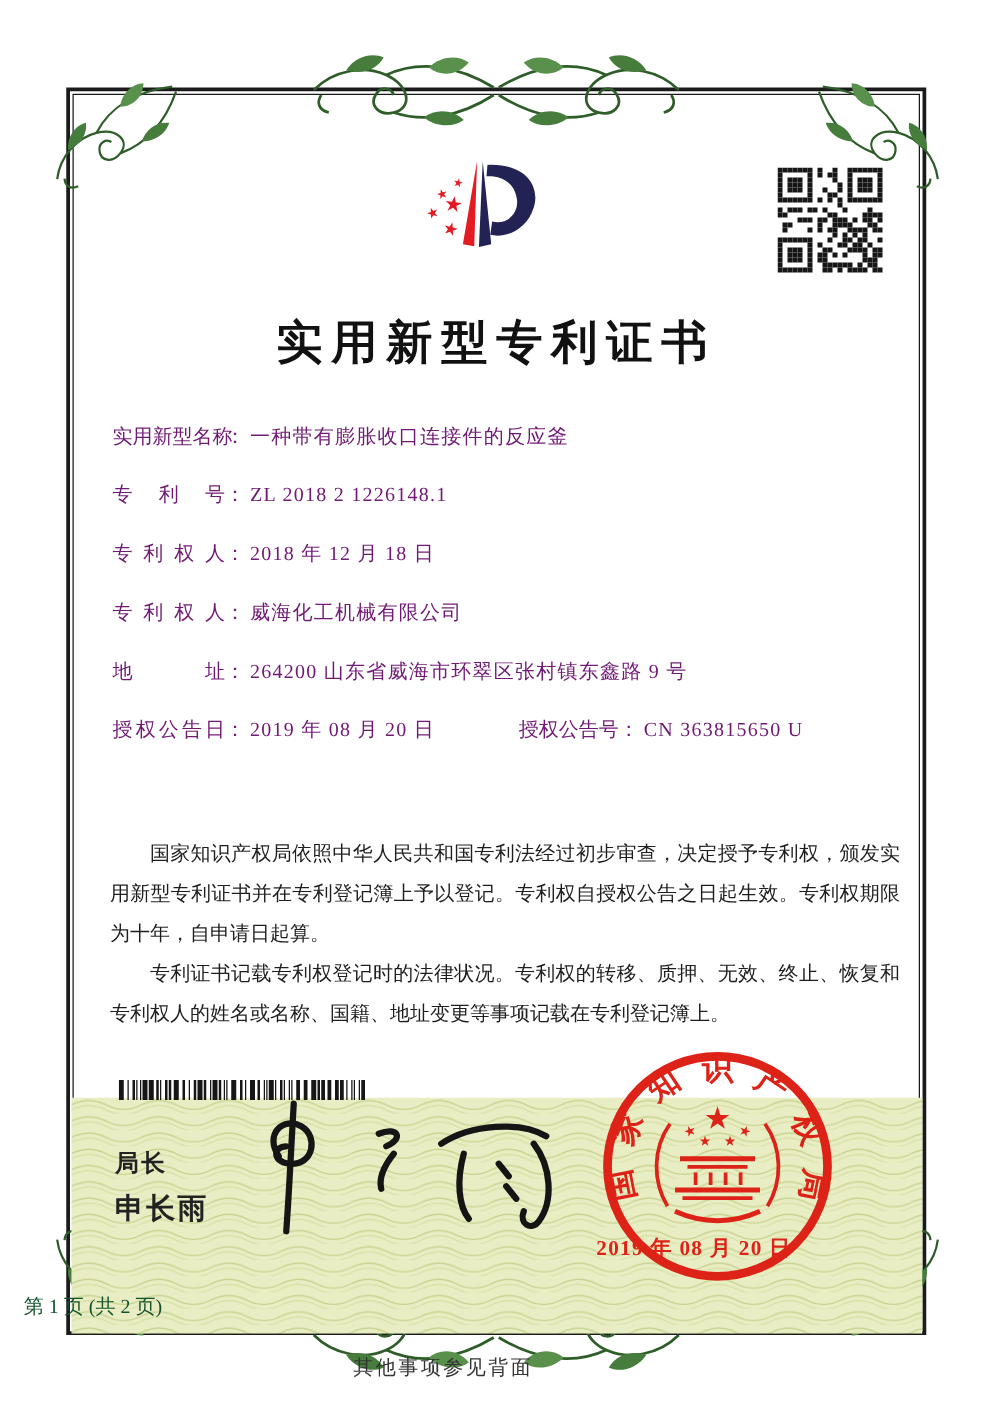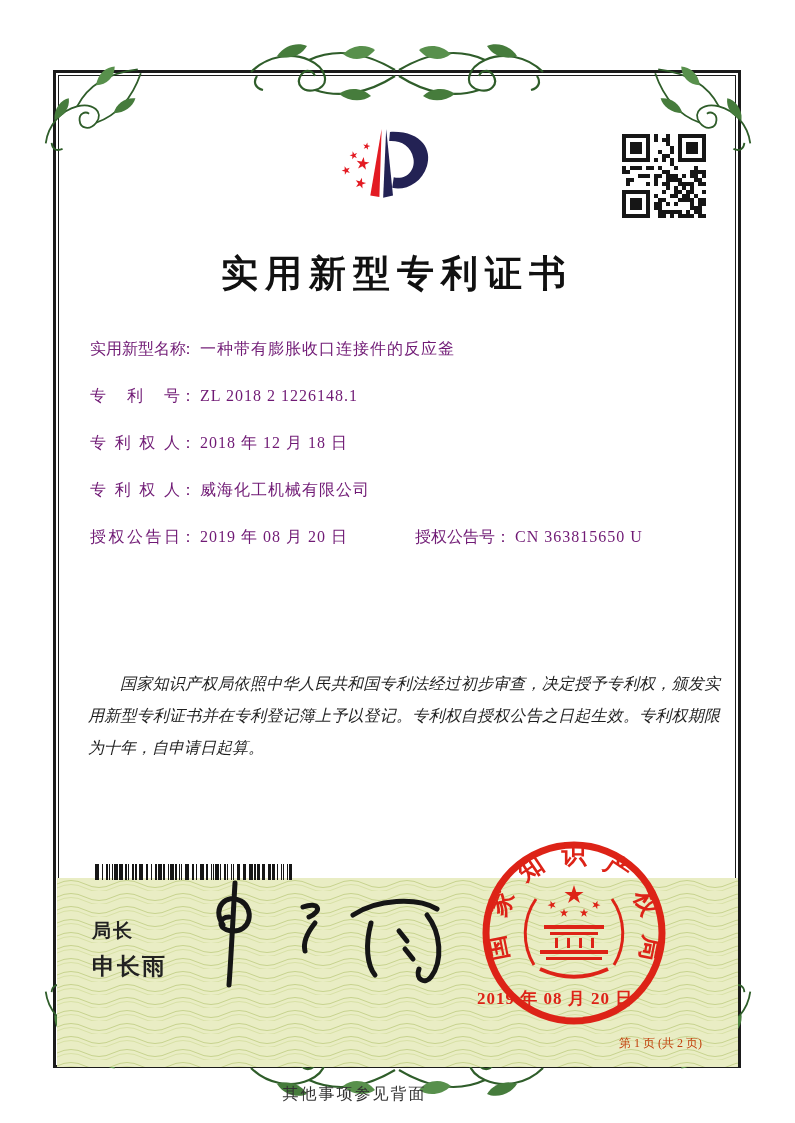--- a/index.html
+++ b/index.html
@@ -13,26 +13,26 @@
   .certno{left:90px;top:127px;font-size:17px;letter-spacing:2px;color:#2a2a2a;}
   .title{left:53px;top:249px;width:688px;text-align:center;font-size:37px;font-weight:bold;
          letter-spacing:7px;color:#111;}
   .fields{left:90px;top:339px;width:625px;}
   .frow{position:relative;height:47px;font-size:16px;color:#701a75;white-space:nowrap;}
   .flabel{display:inline-block;width:90px;text-align:justify;text-align-last:justify;vertical-align:top;}
   .fvalue{letter-spacing:1px;}
   .pair2{position:absolute;left:325px;top:0;}
   .paras{left:88px;top:668px;width:632px;font-size:16px;line-height:32px;
          text-align:justify;color:#1e1e1e;}
-  .paras p{margin:0;text-indent:2em;font-style:italic;}
+  .paras p{margin:0;text-indent:2em;}
   .officials{font-family:Liberation Mono, monospace;font-weight:600;color:#222;}
   .bureau-title{left:92px;top:918px;font-size:19px;letter-spacing:2px;}
   .bureau-name{left:92px;top:951px;font-size:23px;letter-spacing:2px;}
-  .pagefoot{left:56px;top:1035px;width:683px;text-align:right;font-size:12px;
-            transform:translateX(-37px);color:#c2410c;}
+  .pagefoot{left:56px;top:1035px;width:683px;text-align:left;font-size:16px;
+            transform:translateX(-37px);color:#14532d;}
   .backnote{left:0;top:1084px;width:795px;text-align:center;font-size:16px;
             transform:translateX(-43px);color:#333;letter-spacing:2px;}
   .sealdate{left:477px;top:987px;font-size:17px;letter-spacing:1px;font-weight:bold;}
   svg{display:block;}
   .hiddefs{position:absolute;width:0;height:0;overflow:hidden;}
 </style>
 </head>
 <body>
 
 <div class="page">
@@ -347,31 +347,36 @@
     </div>
     <div class="frow">
       <span class="flabel">专利权人</span><span>：</span>
       <span class="fvalue">2018 年 12 月 18 日</span>
     </div>
     <div class="frow">
       <span class="flabel">专利权人</span><span>：</span>
       <span class="fvalue">威海化工机械有限公司</span>
     </div>
     <div class="frow">
+      <span class="flabel">地址</span><span>：</span>
+      <span class="fvalue">264200 山东省威海市环翠区张村镇东鑫路 9 号</span>
+    </div>
+    <div class="frow">
       <span class="flabel">授权公告日</span><span>：</span>
       <span class="fvalue">2019 年 08 月 20 日</span>
       <span class="pair2">
         <span>授权公告号</span><span>：</span>
         <span class="fvalue">CN 363815650 U</span>
       </span>
     </div>
   </div>
 
   <div class="abs paras">
     <p>国家知识产权局依照中华人民共和国专利法经过初步审查，决定授予专利权，颁发实用新型专利证书并在专利登记簿上予以登记。专利权自授权公告之日起生效。专利权期限为十年，自申请日起算。</p>
+    <p>专利证书记载专利权登记时的法律状况。专利权的转移、质押、无效、终止、恢复和专利权人的姓名或名称、国籍、地址变更等事项记载在专利登记簿上。</p>
   </div>
 
   <svg class="abs" style="left:57px;top:878px;" width="681" height="189">
     <defs>
       <pattern id="gw" width="56" height="13" patternUnits="userSpaceOnUse">
         <rect width="56" height="13" fill="#e9edc4"></rect>
         <path d="M0,6 q14,-7 28,0 t28,0" stroke="#c7d38e" stroke-width="1" fill="none"></path>
         <path d="M0,10 q14,-7 28,0 t28,0" stroke="#d8e1a6" stroke-width="1" fill="none"></path>
       </pattern>
     </defs>

